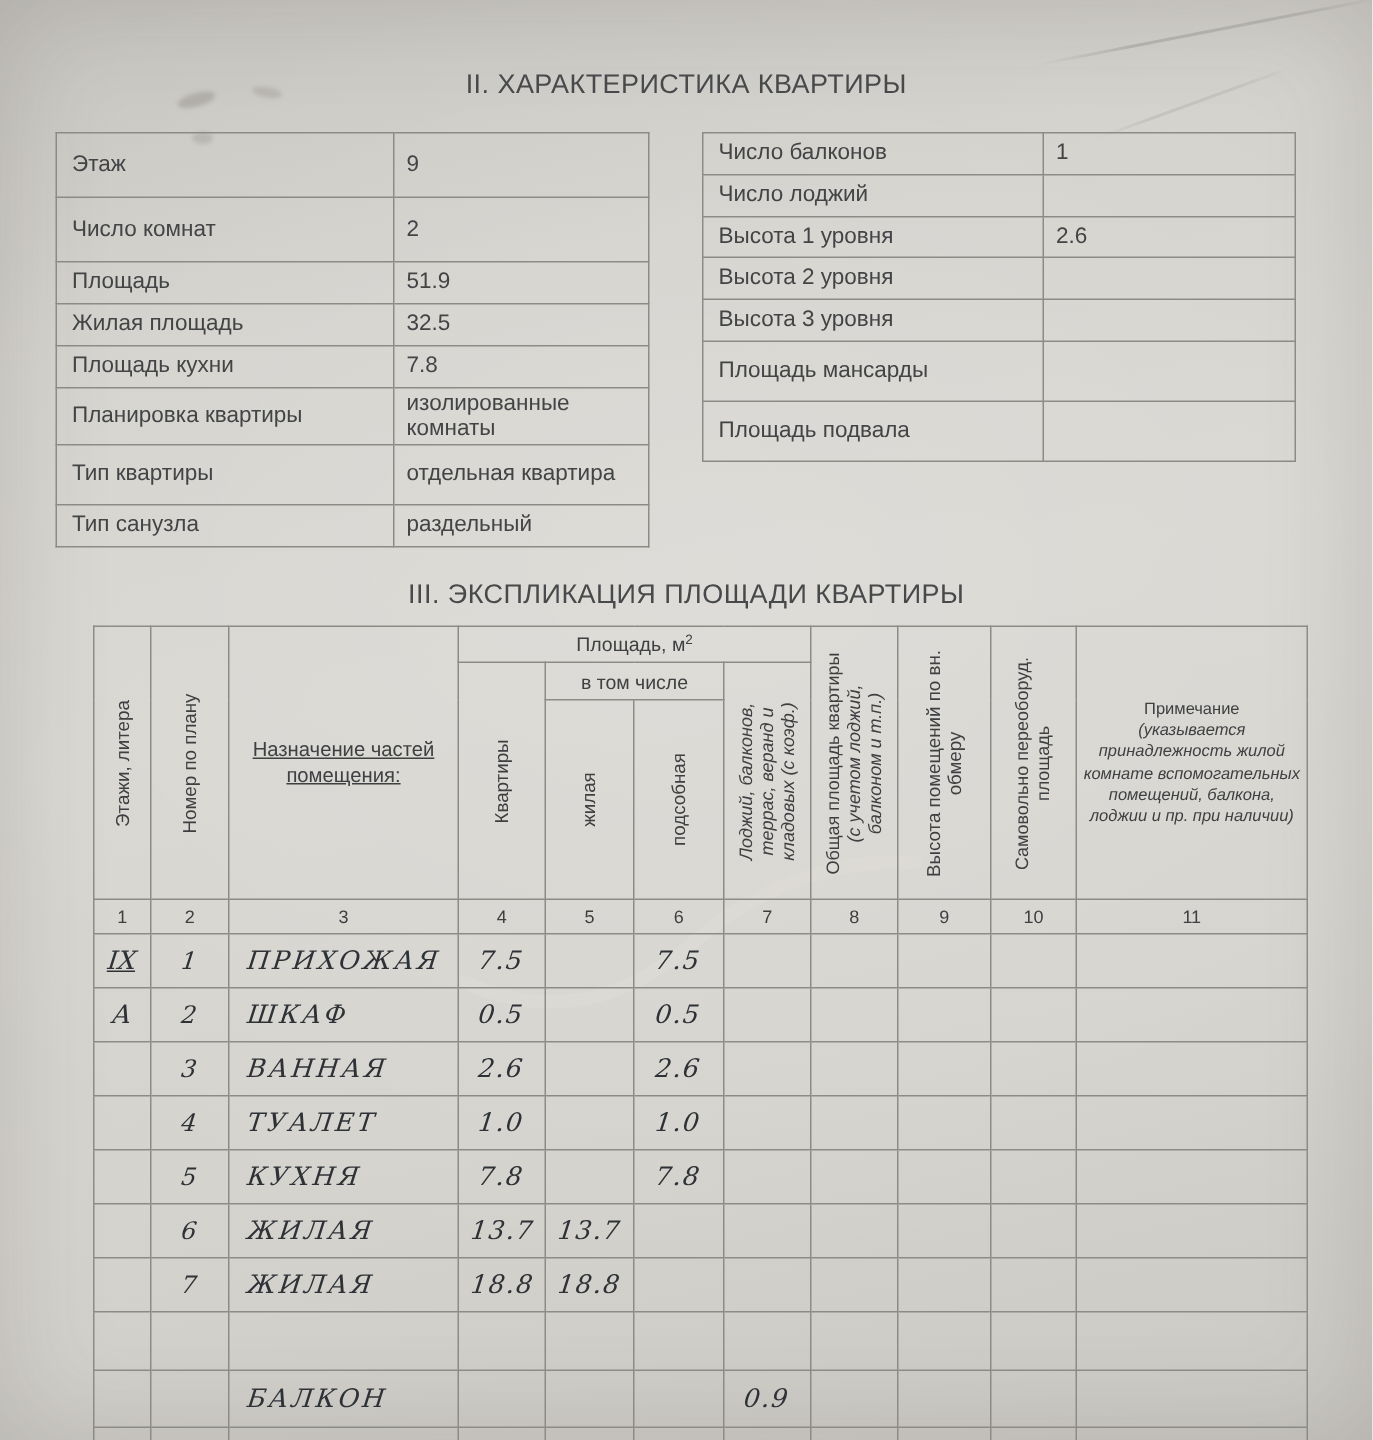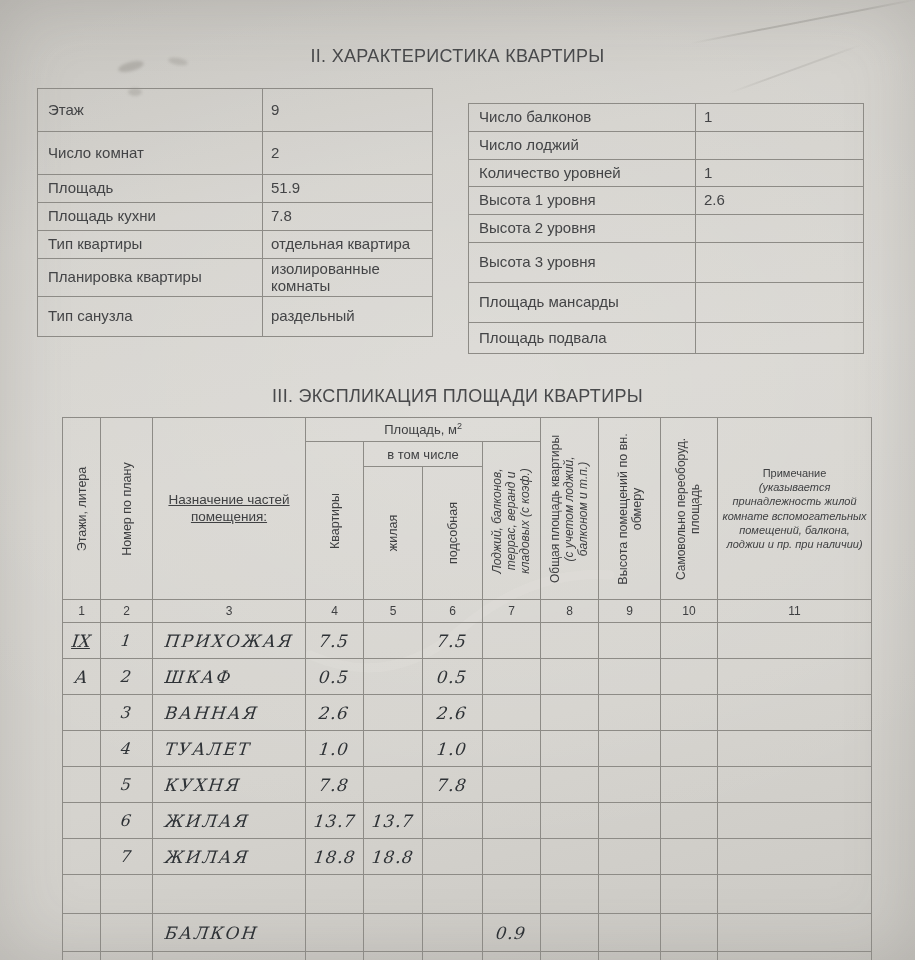--- a/index.html
+++ b/index.html
@@ -26,21 +26,21 @@
   .sec-title{position:absolute; left:0; width:915px; text-align:center;
     font-size:18px; letter-spacing:.3px; color:#48494b;}
   #title2{top:46px;}
   #title3{top:386px;}
   
   table{border-collapse:collapse; table-layout:fixed;}
   .char-table{position:absolute; width:395px; font-size:15px; color:#434446;}
   .char-table td{border:1px solid #8d8b86; padding:0 0 0 10px; vertical-align:middle; line-height:1.12; overflow:hidden;}
   .char-table td.val{padding-left:8px;}
   #char-left{left:37px; top:88px;}
-  #char-right{left:468px; top:103px;}
+  #char-right{left:468px; top:88px;}
   #char-left tr{height:28px;}
   #char-left tr:nth-child(1),#char-left tr:nth-child(2){height:43px;}
   #char-left tr:nth-child(6){height:38px;}
   #char-left tr:nth-child(7){height:40px;}
   #char-right tr{height:28px;}
   #char-right tr:nth-child(3){height:27px;}
   #char-right tr:nth-child(6),#char-right tr:nth-child(7){height:40px;}
   #char-right tr:nth-child(8){height:31px;}
   
   #expl{position:absolute; left:62px; top:417px; width:809px; font-size:12.5px;}
@@ -105,30 +105,34 @@
         </tr>
       <tr>
           <td>Число комнат</td>
           <td class="val">2</td>
         </tr>
       <tr>
           <td>Площадь</td>
           <td class="val">51.9</td>
         </tr>
       <tr>
+          <td>Жилая площадь</td>
+          <td class="val">32.5</td>
+        </tr>
+      <tr>
           <td>Площадь кухни</td>
           <td class="val">7.8</td>
         </tr>
       <tr>
+          <td>Планировка квартиры</td>
+          <td class="val">изолированные комнаты</td>
+        </tr>
+      <tr>
           <td>Тип квартиры</td>
           <td class="val">отдельная квартира</td>
-        </tr>
-      <tr>
-          <td>Планировка квартиры</td>
-          <td class="val">изолированные комнаты</td>
         </tr>
       <tr>
           <td>Тип санузла</td>
           <td class="val">раздельный</td>
         </tr>
     </tbody>
   </table>
 
   <table id="char-right" class="char-table">
     <colgroup>
@@ -136,24 +140,20 @@
         <col style="width:168px">
       </colgroup>
     <tbody>
       <tr>
           <td>Число балконов</td>
           <td class="val">1</td>
         </tr>
       <tr>
           <td>Число лоджий</td>
           <td class="val"></td>
-        </tr>
-      <tr>
-          <td>Количество уровней</td>
-          <td class="val">1</td>
         </tr>
       <tr>
           <td>Высота 1 уровня</td>
           <td class="val">2.6</td>
         </tr>
       <tr>
           <td>Высота 2 уровня</td>
           <td class="val"></td>
         </tr>
       <tr>

